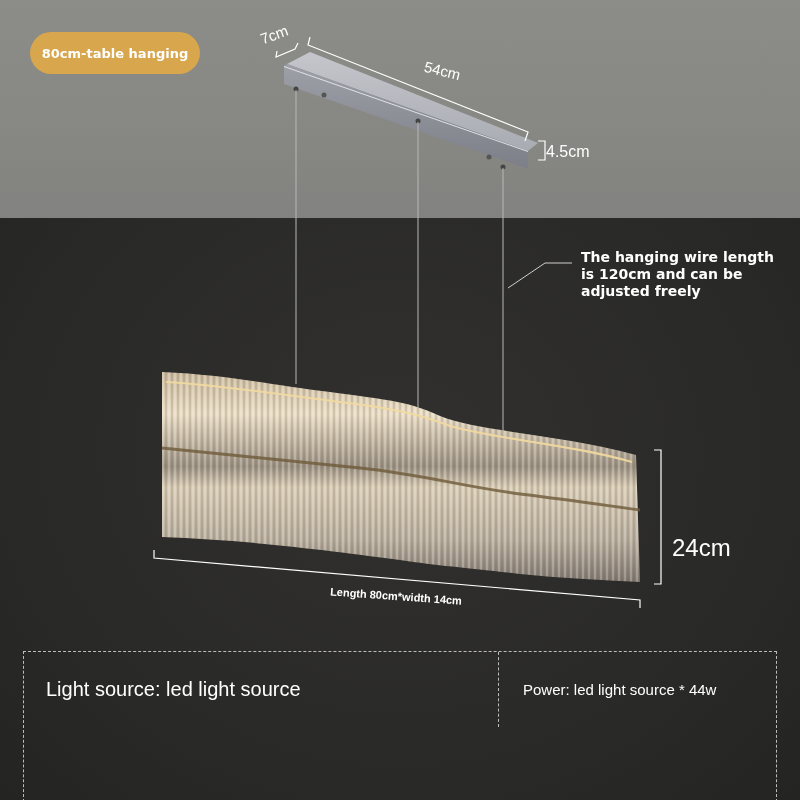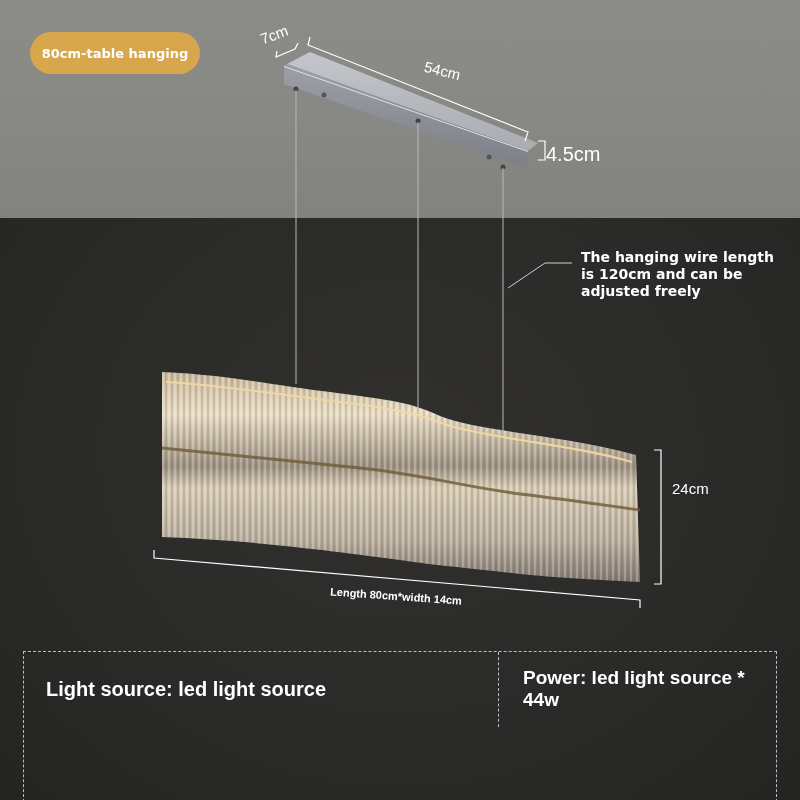--- a/index.html
+++ b/index.html
@@ -23,41 +23,41 @@
     color: #fff; font-weight: bold; font-size: 13px; line-height: 15px;
     display: flex; align-items: center; justify-content: center; text-align: center;
   }
   svg.art { position: absolute; left: 0; top: 0; }
   .dim-label {
     position: absolute; color: #fff; font-family: "Liberation Sans", sans-serif;
     white-space: nowrap;
   }
   .dim-7 { left: 260px; top: 26px; font-size: 15px; transform: rotate(-20deg); }
   .dim-54 { left: 424px; top: 62px; font-size: 15px; transform: rotate(14deg); }
-  .dim-45 { left: 546px; top: 143px; font-size: 20px; }
-  .dim-24 { left: 672px; top: 480px; font-size: 15px; }
+  .dim-45 { left: 546px; top: 143px; font-size: 16px; }
+  .dim-24 { left: 672px; top: 534px; font-size: 24px; }
   .dim-len { left: 330px; top: 590px; font-size: 11px; font-weight: bold; transform: rotate(4deg); }
   .wire-note {
     position: absolute; left: 581px; top: 249px; width: 210px;
     color: #fff; font-weight: bold; font-size: 14px; line-height: 17px;
   }
   .spec-table {
     position: absolute; left: 23px; top: 651px; width: 754px; height: 151px;
     border: 1px dashed #bdbdbd;
   }
   .spec-row { display: flex; height: 50%; }
   .spec-row + .spec-row { border-top: 1px dashed #bdbdbd; }
   .spec-cell {
-    display: flex; align-items: center; color: #fff; font-weight: bold;
+    display: flex; align-items: center; color: #fff; font-weight: normal;
     font-family: "Liberation Sans", sans-serif;
   }
   .spec-cell.left { width: 475px; padding-left: 22px; border-right: 1px dashed #bdbdbd; }
   .spec-cell.right { flex: 1; padding-left: 24px; }
   .big { font-size: 20px; }
-  .mid { font-size: 19px; }
+  .mid { font-size: 15px; }
   .small { font-size: 12px; }
 </style>
 </head>
 <body>
 
 <div class="ceiling"></div>
 <div class="wall"></div>
 
 <div class="badge">
   <span>80cm-table hanging</span>

